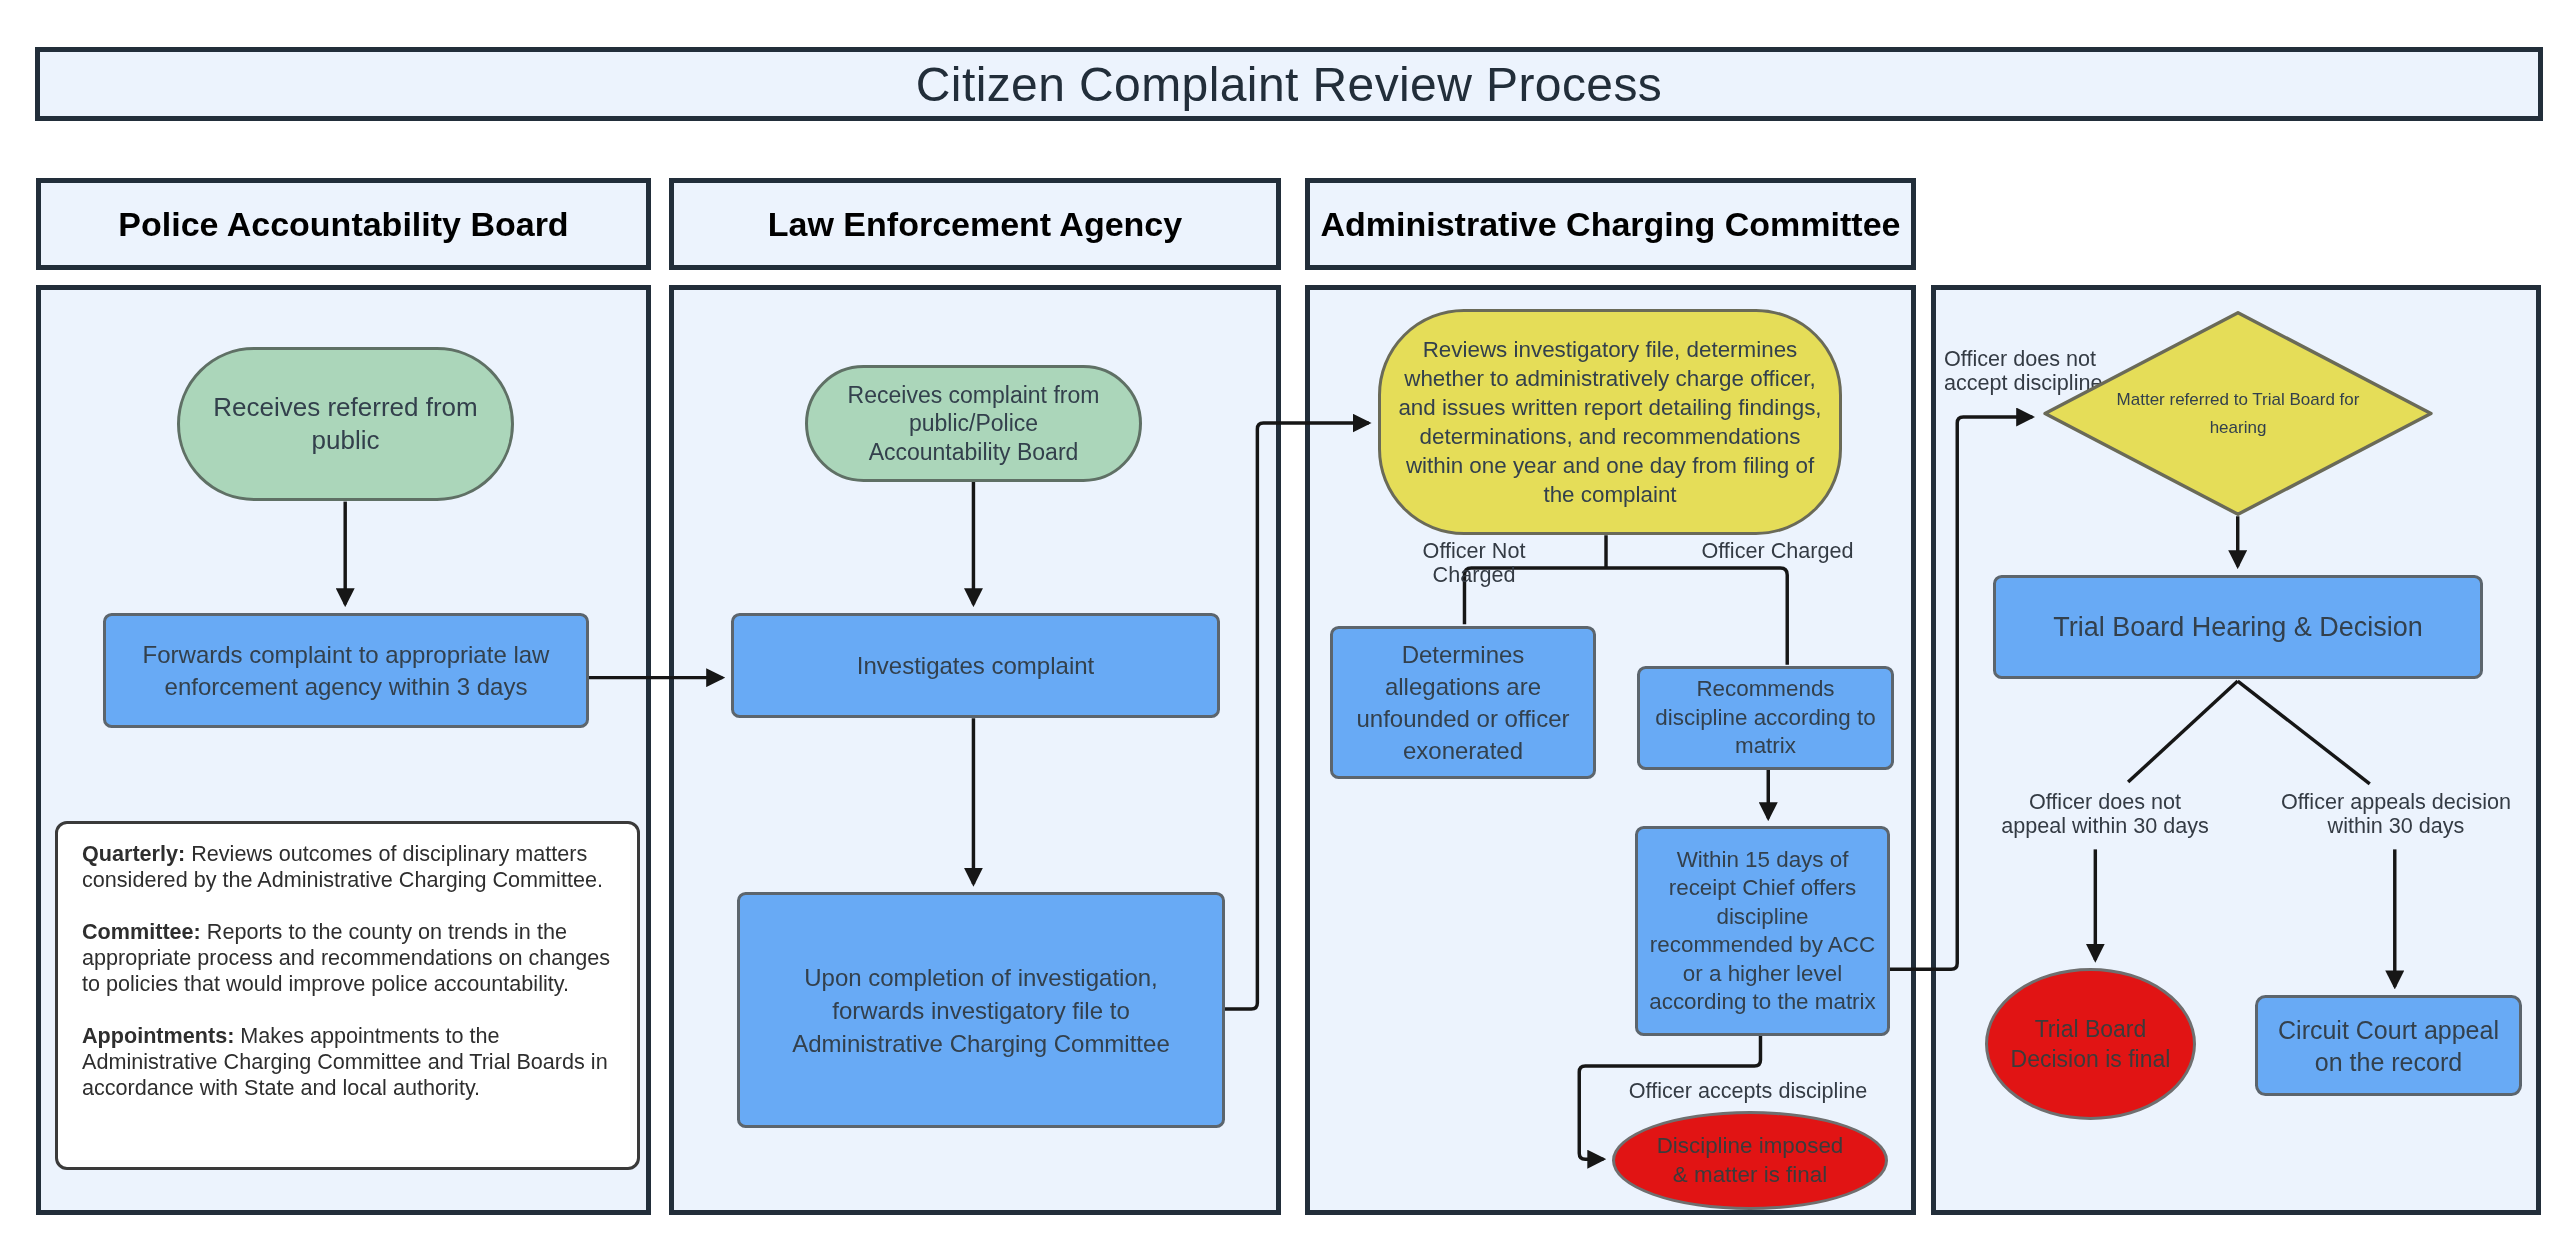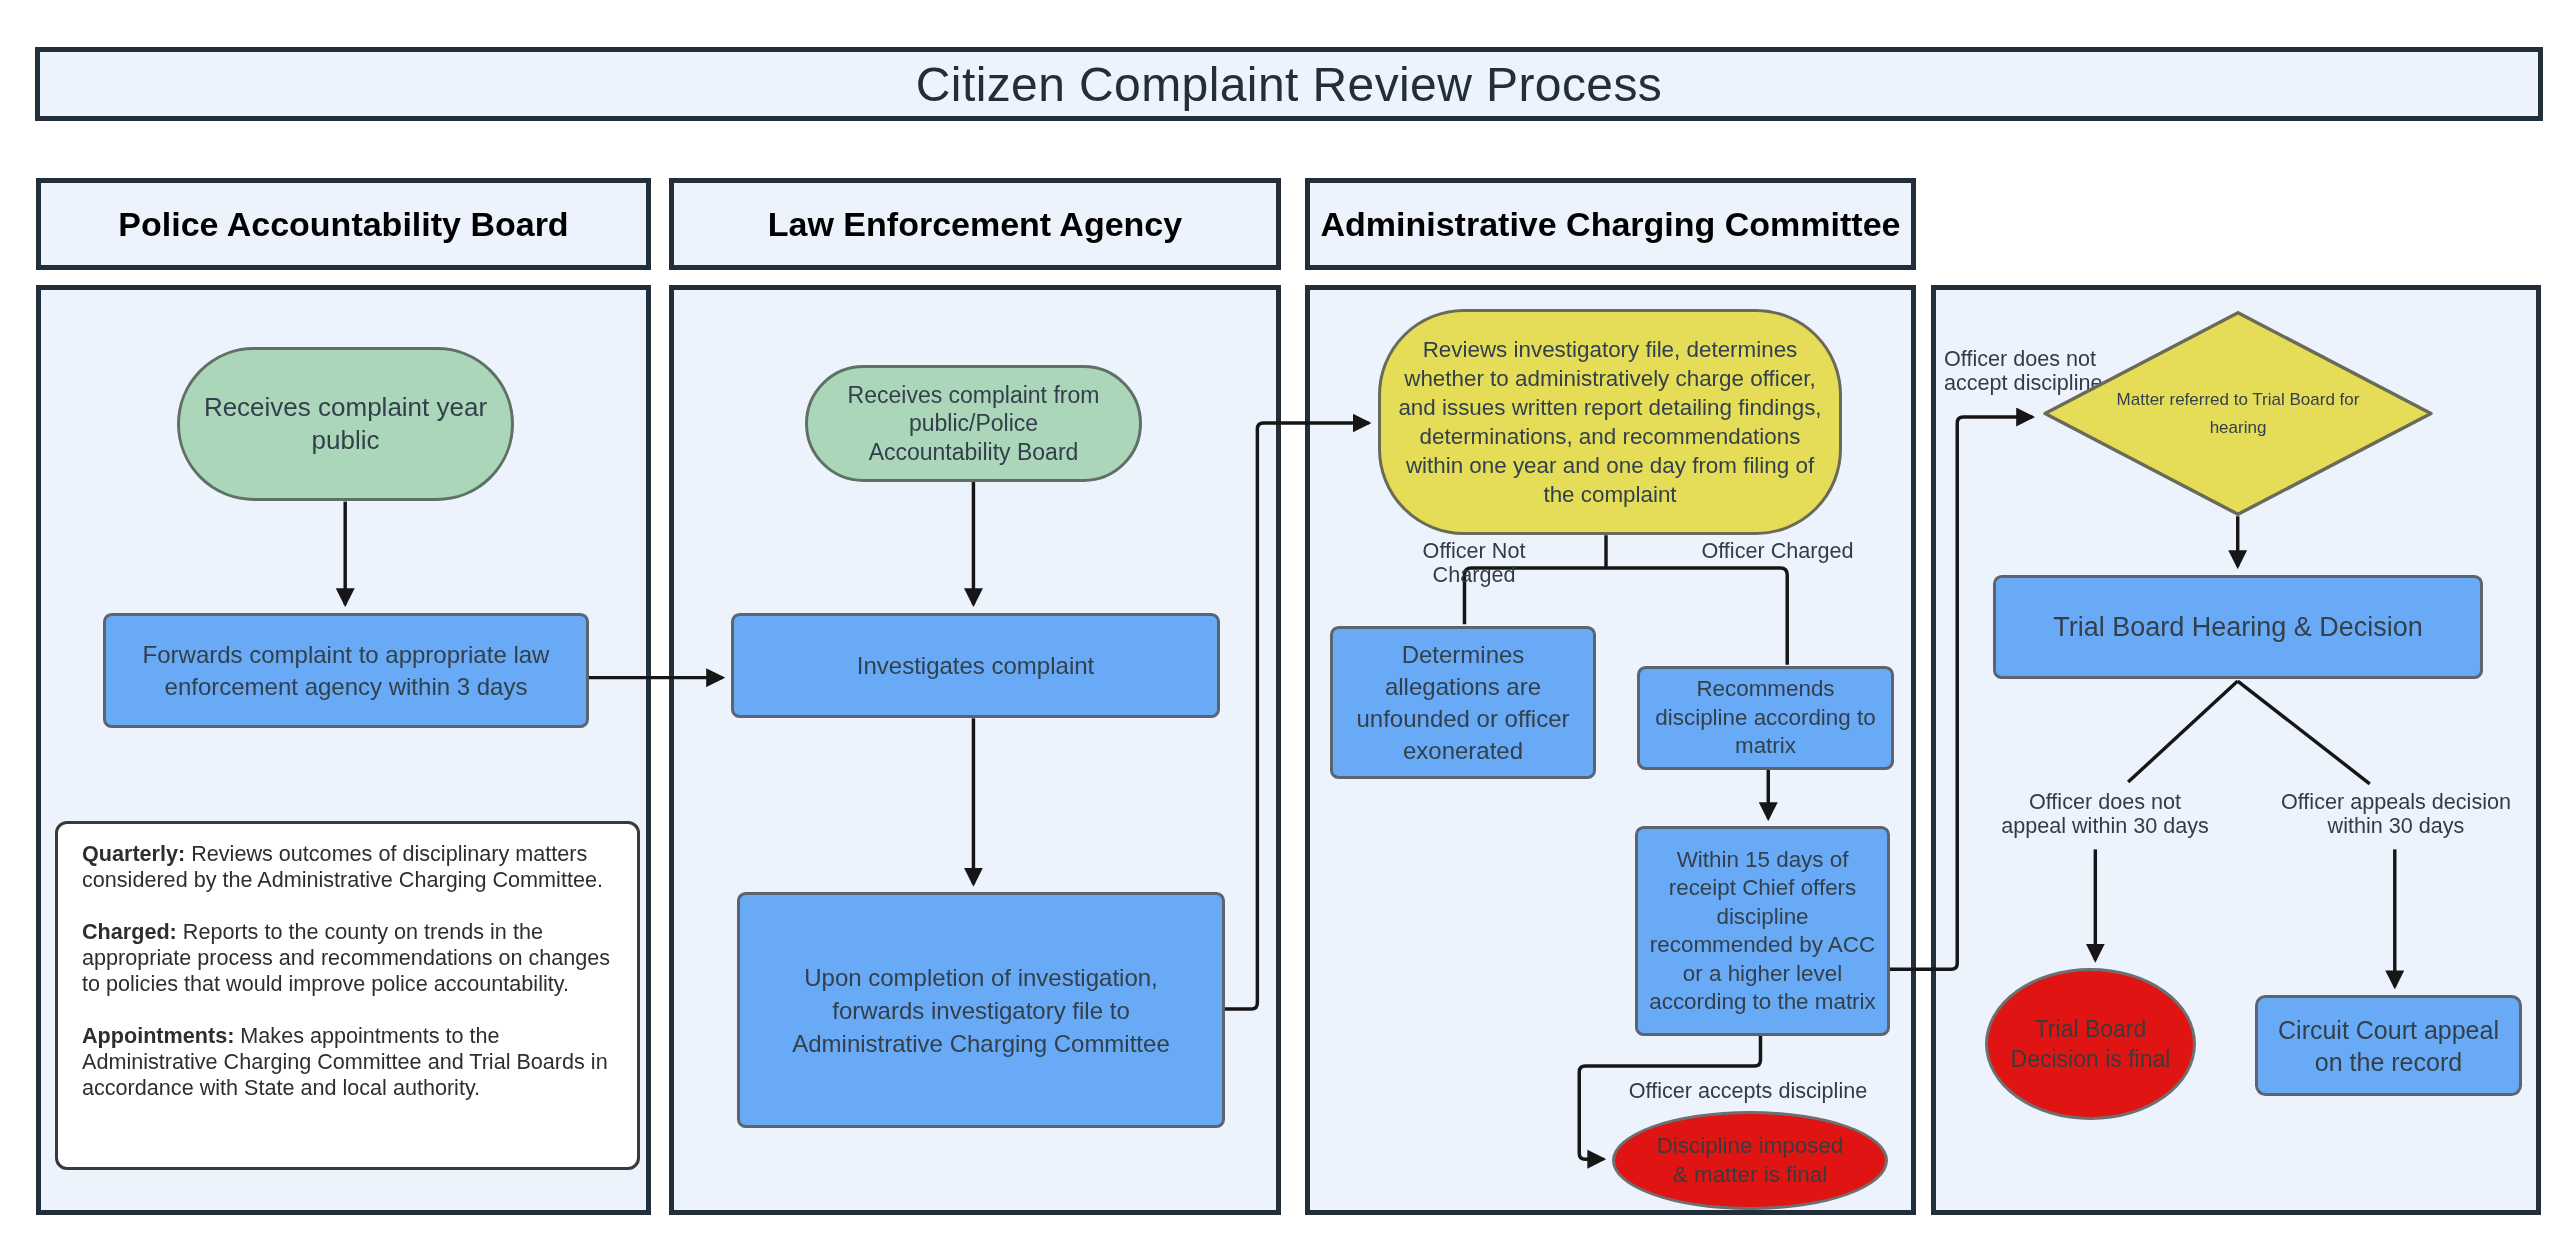--- a/index.html
+++ b/index.html
@@ -89,30 +89,30 @@
       <path d="M2593,789 L2466,906"></path>
       <path d="M2593,789 L2746,908"></path>
 
       <path d="M2428,984 V1112" marker-end="url(#arrow)"></path>
 
       <path d="M2775,984 V1143" marker-end="url(#arrow)"></path>
     </g>
   </svg>
 
   <div class="node stadium" style="left:177px;top:347px;width:337px;height:154px;border-radius:78px;font-size:26px;line-height:33px;">
-    <span class="txt" style="width:285px;">Receives complaint year public</span>
+    <span class="txt" style="width:285px;">Receives referred from public</span>
   </div>
 
   <div class="node rect-blue" style="left:103px;top:613px;width:486px;height:115px;font-size:24px;line-height:32px;">
     <span class="txt" style="width:466px;">Forwards complaint to appropriate law enforcement agency within 3 days</span>
   </div>
 
   <div class="note" style="left:55px;top:821px;width:585px;height:349px;">
     <p><b>Quarterly:</b><span> Reviews outcomes of disciplinary matters considered by the Administrative Charging Committee.</span></p>
-    <p><b>Charged:</b><span> Reports to the county on trends in the appropriate process and recommendations on changes to policies that would improve police accountability.</span></p>
+    <p><b>Committee:</b><span> Reports to the county on trends in the appropriate process and recommendations on changes to policies that would improve police accountability.</span></p>
     <p><b>Appointments:</b><span> Makes appointments to the Administrative Charging Committee and Trial Boards in accordance with State and local authority.</span></p>
   </div>
 
   <div class="node stadium" style="left:805px;top:365px;width:337px;height:117px;border-radius:59px;font-size:23px;line-height:28.5px;">
     <span class="txt" style="width:268px;">Receives complaint from public/Police Accountability Board</span>
   </div>
 
   <div class="node rect-blue" style="left:731px;top:613px;width:489px;height:105px;font-size:24px;">
     <span class="txt">Investigates complaint</span>
   </div>

